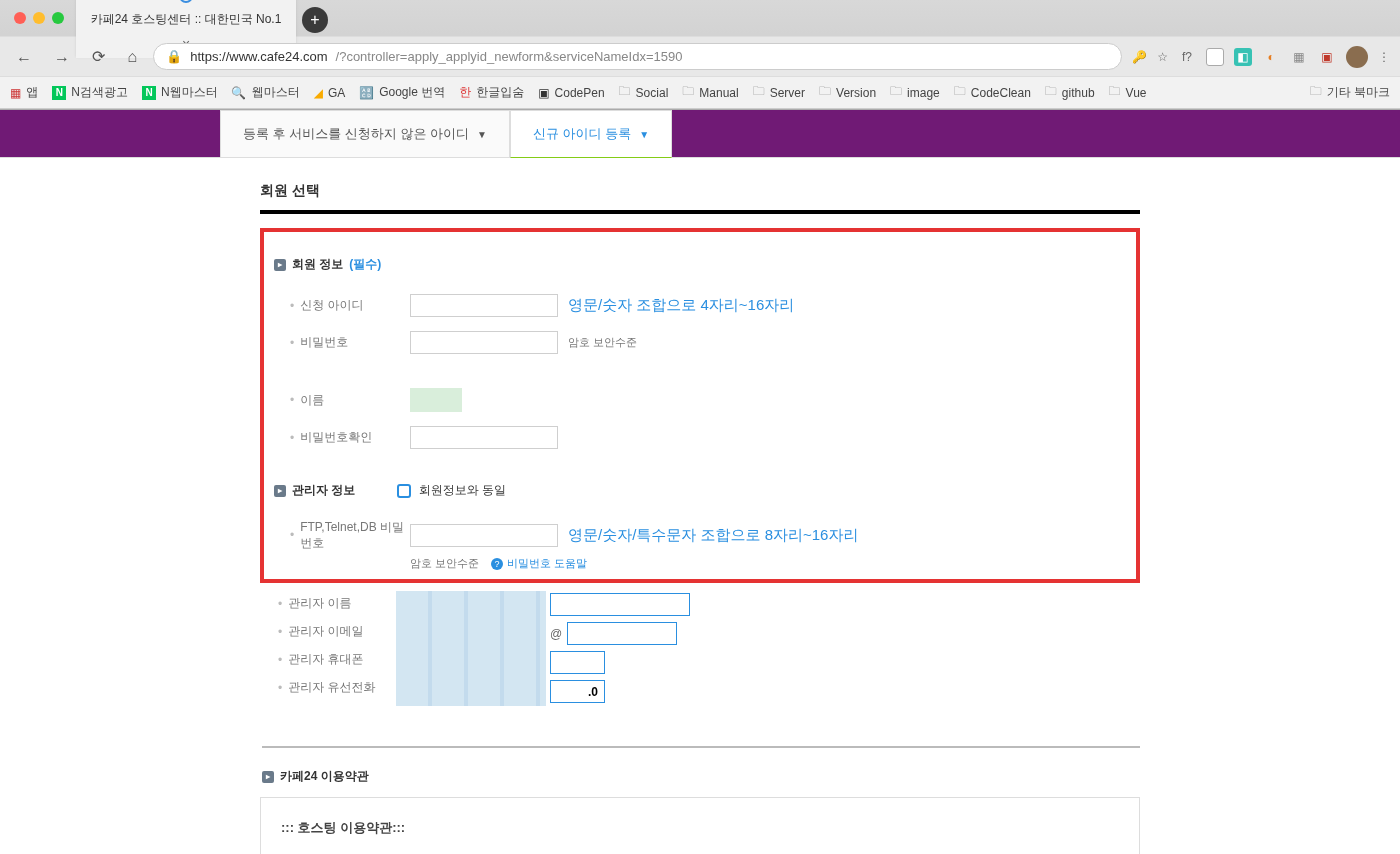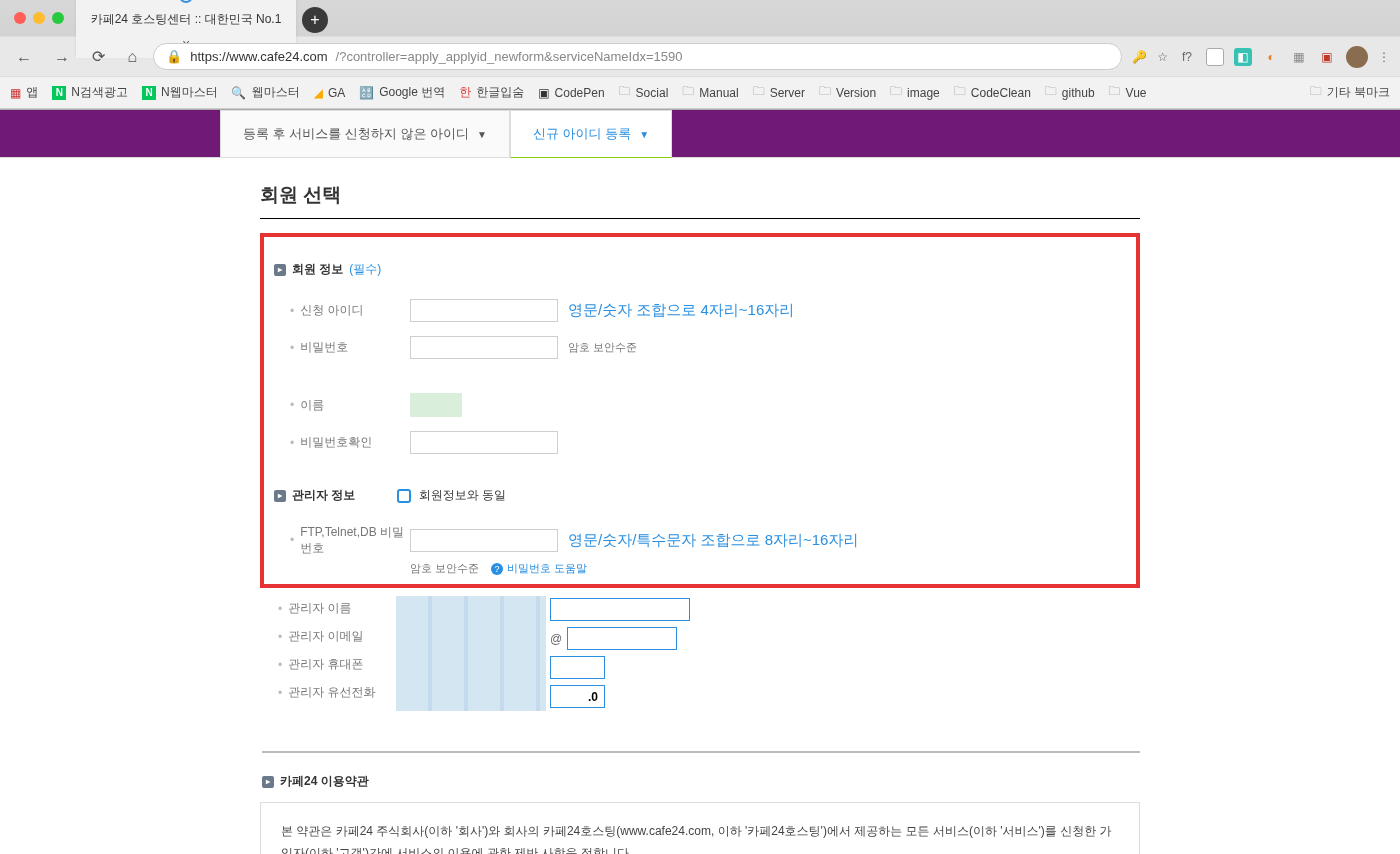--- a/index.html
+++ b/index.html
@@ -31,28 +31,28 @@
 .bm-spacer { flex: 1; }
 
 
 .page-header-tabs { border-bottom: 1px solid #ddd; background: #701a75; }
 .tabs-inner { width: 960px; margin: 0 auto; display: flex; }
 .ptab { padding: 14px 22px; font-size: 13px; color: #555; border: 1px solid #ddd; border-bottom: none; display: flex; align-items: center; gap: 8px; cursor: pointer; background:#fafafa; }
 .ptab.active { background: #fff; color: #2a8fe0; border-bottom: 1px solid #84cc16; margin-bottom: -1px; }
 .ptab .caret { font-size: 10px; }
 
 .page { width: 880px; margin: 24px auto 40px; }
-.section-title { font-size: 19px; font-weight: bold; color: #333; margin: 12px 0 10px; padding-bottom: 10px; border-bottom: 1px solid #000000; }
+.section-title { font-size: 14px; font-weight: bold; color: #333; margin: 12px 0 10px; padding-bottom: 10px; border-bottom: 4px solid #000000; }
 
 .red-box { border: 4px solid #e53333; padding: 18px 8px 8px 8px; margin-top: 14px; }
 
 .group-heading { display: flex; align-items: center; gap: 6px; font-weight: bold; color: #333; margin: 6px 0 14px 2px; font-size: 12px; }
 .group-heading.mt { margin-top: 26px; }
 .gh-icon { width: 12px; height: 12px; background: #6a7a8a; border-radius: 2px; display: inline-flex; align-items: center; justify-content: center; color: #fff; font-size: 8px; }
-.req { color: #2a8fe0; font-weight: normal; }
+.req { color: #2a8fe0; font-weight: bold; }
 
 .form-row { display: flex; align-items: center; padding: 7px 0 7px 18px; font-size: 12px; }
 .fr-label { width: 120px; color: #777; display: flex; align-items: center; gap: 6px; }
 .fr-label::before { content: "•"; color: #bbb; }
 .fr-body { flex: 1; display: flex; align-items: center; gap: 10px; }
 input[type=text], input[type=password] { border: 1px solid #cfcfcf; height: 23px; padding: 0 6px; font-size: 12px; }
 .in-m { width: 148px; }
 .in-s { width: 55px; }
 .in-sm { width: 140px; }
 .hint { color: #2a8fe0; font-size: 15px; }
@@ -292,17 +292,18 @@
         </div>
     </div>
   </div>
 
   <div class="terms-header">
     <span class="gh-icon">▸</span>
     <span>카페24 이용약관</span>
   </div>
 
   <div class="terms-box">
+    <h4>::: 호스팅 이용약관:::</h4>
     <div>본 약관은 카페24 주식회사(이하 '회사')와 회사의 카페24호스팅(www.cafe24.com, 이하 '카페24호스팅')에서 제공하는 모든 서비스(이하 '서비스')를 신청한 가입자(이하 '고객')간에 서비스의 이용에 관한 제반 사항을 정합니다.</div>
 
   </div>
 
 </div>
 
 </body></html>

